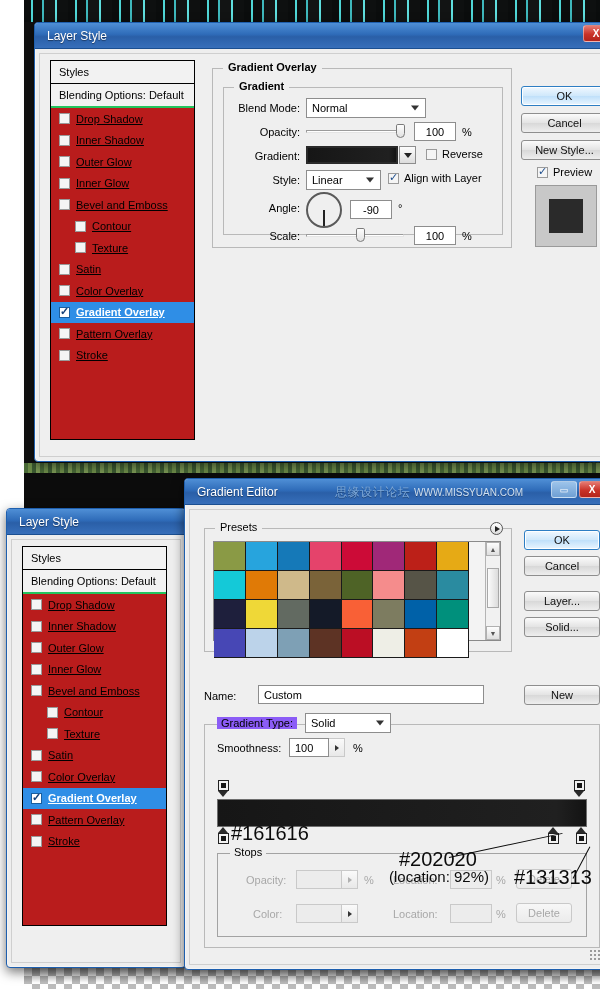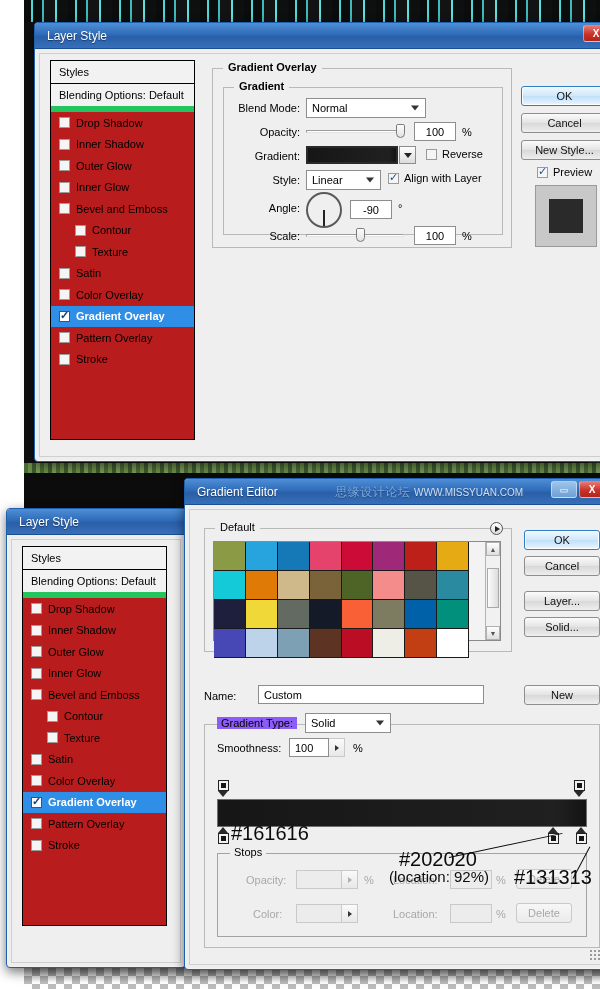--- a/index.html
+++ b/index.html
@@ -100,25 +100,25 @@
   
   .styles-panel {
     position: absolute;
     background: #b91c1c;
     border: 1px solid #000;
   }
   .styles-head {
     padding: 5px 8px; font-size: 11px; border-bottom: 1px solid #000; background:#f2f2f2;
   }
   .styles-sub {
-    padding: 5px 8px; font-size: 11px; border-bottom: 6px solid #22c55e; background:#f2f2f2;
+    padding: 5px 8px; font-size: 11px; border-bottom: 2px solid #22c55e; background:#f2f2f2;
   }
   .style-row {
     display: flex; align-items: center; gap: 6px;
-    padding: 3px 8px; font-size: 11px; height: 21.5px;
+    padding: 3px 8px; font-size: 11px; height: 21.5px; text-decoration: underline;
   }
   .style-row.indent { padding-left: 24px; }
   .style-row.selected { background: #2f8ee6; color: #fff; font-weight: bold; }
   .cb {
     width: 11px; height: 11px; border: 1px solid #9a9a9a; background:#f5f5f5;
     display:inline-block; flex: 0 0 auto; position: relative;
   }
   .cb.checked::after {
     content: "\2713"; position: absolute; left: 0px; top: -3px;
     font-size: 11px; color: #1c4d8c; line-height: 13px;
@@ -520,21 +520,21 @@
       </div>
       <div class="win-btns">
         <div class="win-btn min">▭</div>
         <div class="win-btn close">X</div>
       </div>
     </div>
 
     <div class="dlg-body" style="position:absolute;left:4px;top:30px;right:4px;bottom:4px;background:#efefef;border:1px solid #cfcfcf;">
 
       <div class="group" style="left:14px; top:18px; width:308px; height:124px;">
-        <div class="legend normal">Default</div>
+        <div class="legend normal">Presets</div>
         <div class="preset-menu-btn" style="right:8px; top:-7px;">
           <span class="tri"></span>
         </div>
         <div class="presets-box" style="left:8px; top:12px; width:288px; height:100px;">
           <div class="presets-grid" id="presets-grid">
               <div class="swatch" style="background: linear-gradient(135deg, rgb(138, 154, 69), rgb(138, 154, 69));"></div>
               <div class="swatch" style="background: linear-gradient(135deg, rgb(39, 164, 221), rgb(39, 164, 221));"></div>
               <div class="swatch" style="background: linear-gradient(135deg, rgb(21, 121, 184), rgb(21, 121, 184));"></div>
               <div class="swatch" style="background: linear-gradient(135deg, rgb(229, 67, 107), rgb(229, 67, 107));"></div>
               <div class="swatch" style="background: linear-gradient(135deg, rgb(204, 11, 55), rgb(204, 11, 55));"></div>

